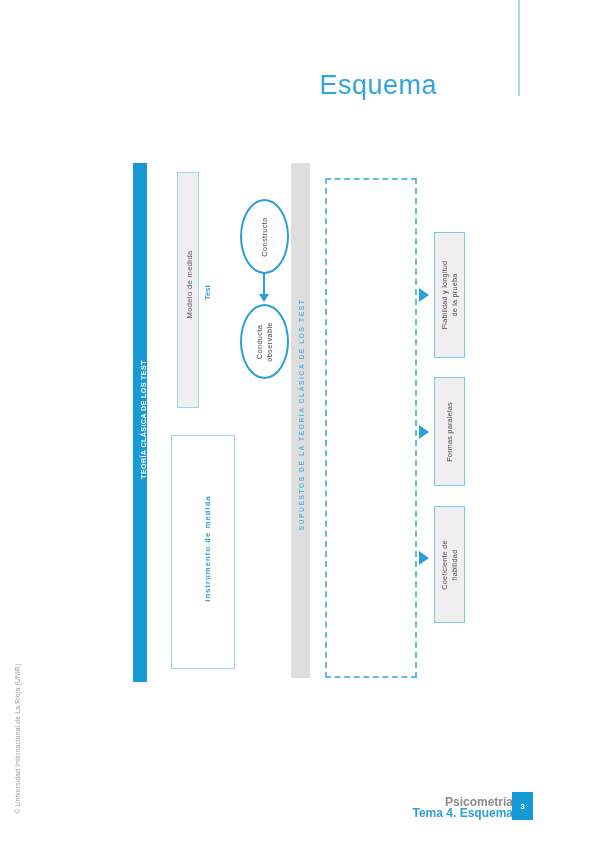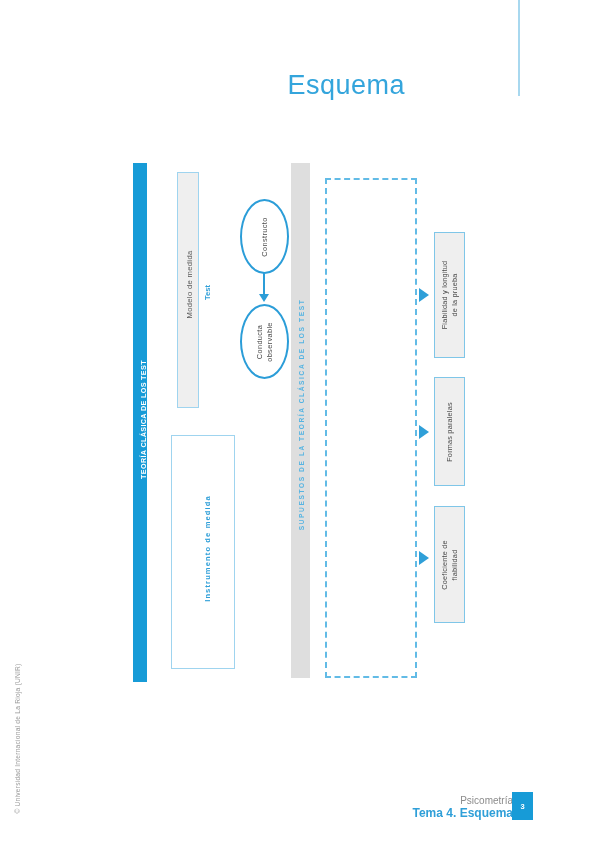--- a/index.html
+++ b/index.html
@@ -1,21 +1,21 @@
 <!DOCTYPE html>
 <html><head>
 <meta charset="utf-8">
 <style>
   html,body{margin:0;padding:0;}
   body{
     width:599px;height:848px;background:#ffffff;
     font-family:"Liberation Sans", sans-serif;
     position:relative;overflow:hidden;
   }
-  .page{position:absolute;left:0;top:0;width:497px;height:848px;}
+  .page{position:absolute;left:0;top:0;width:497px;height:848px;padding-left:32px;}
 
   
   #header-rule{
     position:absolute;left:518px;top:0;width:2px;height:96px;
     background:#a8d8ef;
   }
   #page-title{
     position:absolute;right:92px;top:70px;
     font-size:27px;color:#34a5dc;letter-spacing:.5px;
     font-weight:400;white-space:nowrap;
@@ -153,21 +153,21 @@
     border-left:10px solid #2f9fd8;
   }
   #arrow-1{left:419px;top:288px;}
   #arrow-2{left:419px;top:425px;}
   #arrow-3{left:419px;top:551px;}
 
   
   #footer{position:absolute;left:0;top:795px;width:599px;height:40px;}
   #footer-course{
     position:absolute;right:86px;top:0px;
-    font-size:10px;color:#8b8b8b;white-space:nowrap;
+    font-size:12px;color:#8b8b8b;white-space:nowrap;font-weight:bold;
   }
   #footer-topic{
     position:absolute;right:86px;top:11px;
     font-size:12px;color:#2f9fd8;font-weight:700;
     text-align:right;white-space:nowrap;
   }
   #footer-pagebox{
     position:absolute;left:512px;top:-3px;width:21px;height:28px;
     background:#179bd7;
   }

